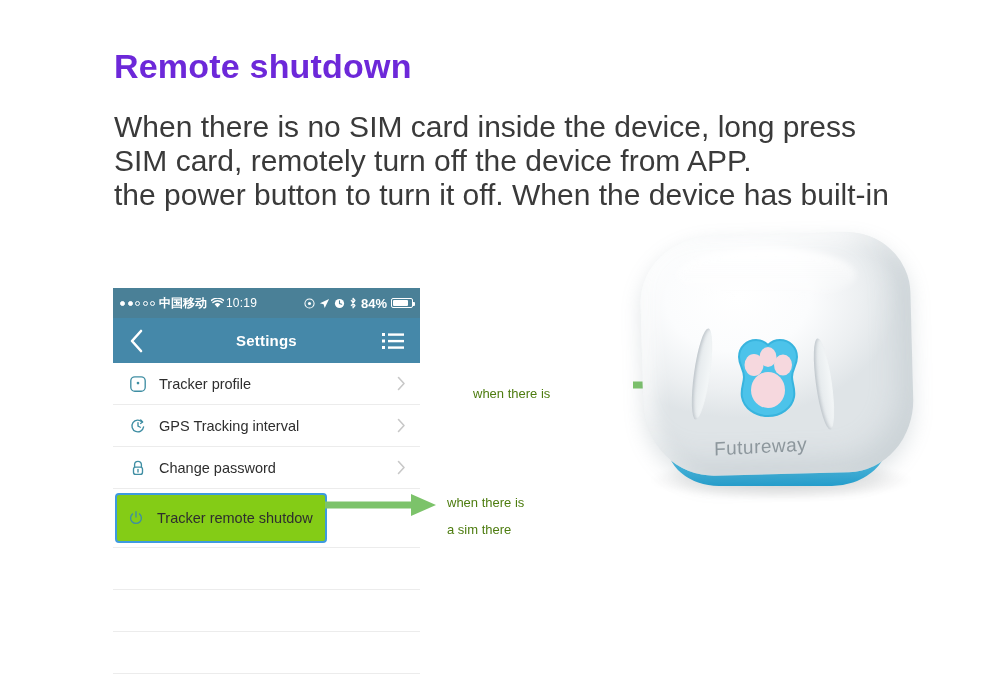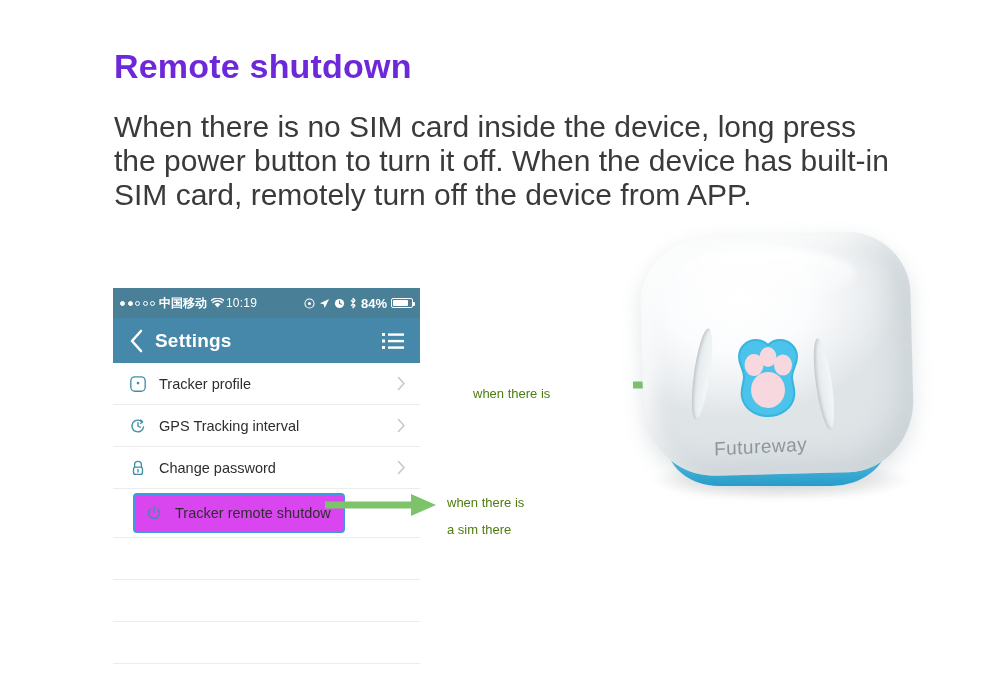--- a/index.html
+++ b/index.html
@@ -85,21 +85,21 @@
     height: 45px;
     background: #4588a9;
     display: flex;
     align-items: center;
     padding: 0 16px;
     box-sizing: border-box;
     color: #ffffff;
   }
   .nav-back { width: 26px; display: flex; align-items: center; cursor: pointer; }
   .nav-title {
-    flex: 1; font-size: 19px; font-weight: bold;
+    flex: 1; text-align: center; font-size: 15px; font-weight: bold;
     letter-spacing: 0.2px;
   }
   .nav-menu { width: 26px; display: flex; justify-content: flex-end; cursor: pointer; }
 
   .list { background: #ffffff; }
   .row {
     height: 42px;
     display: flex;
     align-items: center;
     border-bottom: 1px solid #ececec;
@@ -109,25 +109,25 @@
   }
   .row-icon { width: 30px; display: flex; align-items: center; }
   .row-label { font-size: 14.5px; color: #2e2e2e; flex: 1; }
   .row-chevron { padding-right: 14px; display: flex; align-items: center; }
   .row.blank { height: 42px; }
 
   
   .row.highlight {
     border: 2px solid #3d9ae0;
     border-radius: 4px;
-    height: 40px;
-    margin: 4px 0 4px 20px;
+    height: 50px;
+    margin: 4px 0 4px 2px;
     width: 212px;
     padding-left: 10px;
-    background: #d946ef;
+    background: #84cc16;
   }
   .row.highlight + .rowsep { border-bottom: 1px solid #ececec; }
   .rowsep { height: 0px; }
 
   
   .arrow-low { position: absolute; left: 325px; top: 492px; }
   .arrow-high { position: absolute; left: 633px; top: 372px; }
 
   
   .caption {
@@ -208,22 +208,22 @@
     font-family: "Liberation Sans", sans-serif;
   }
 </style>
 </head>
 <body>
 
 <div class="page-title">Remote shutdown</div>
 
 <div class="page-body">
   <div>When there is no SIM card inside the device, long press</div>
+  <div>SIM card, remotely turn off the device from APP.</div>
   <div>the power button to turn it off. When the device has built-in</div>
-  <div>SIM card, remotely turn off the device from APP.</div>
 </div>
 
 <div class="phone">
 
   <div class="statusbar">
     <span class="sb-dots">
       <i class="on"></i>
         <i class="on"></i>
         <i></i>
         <i></i>

